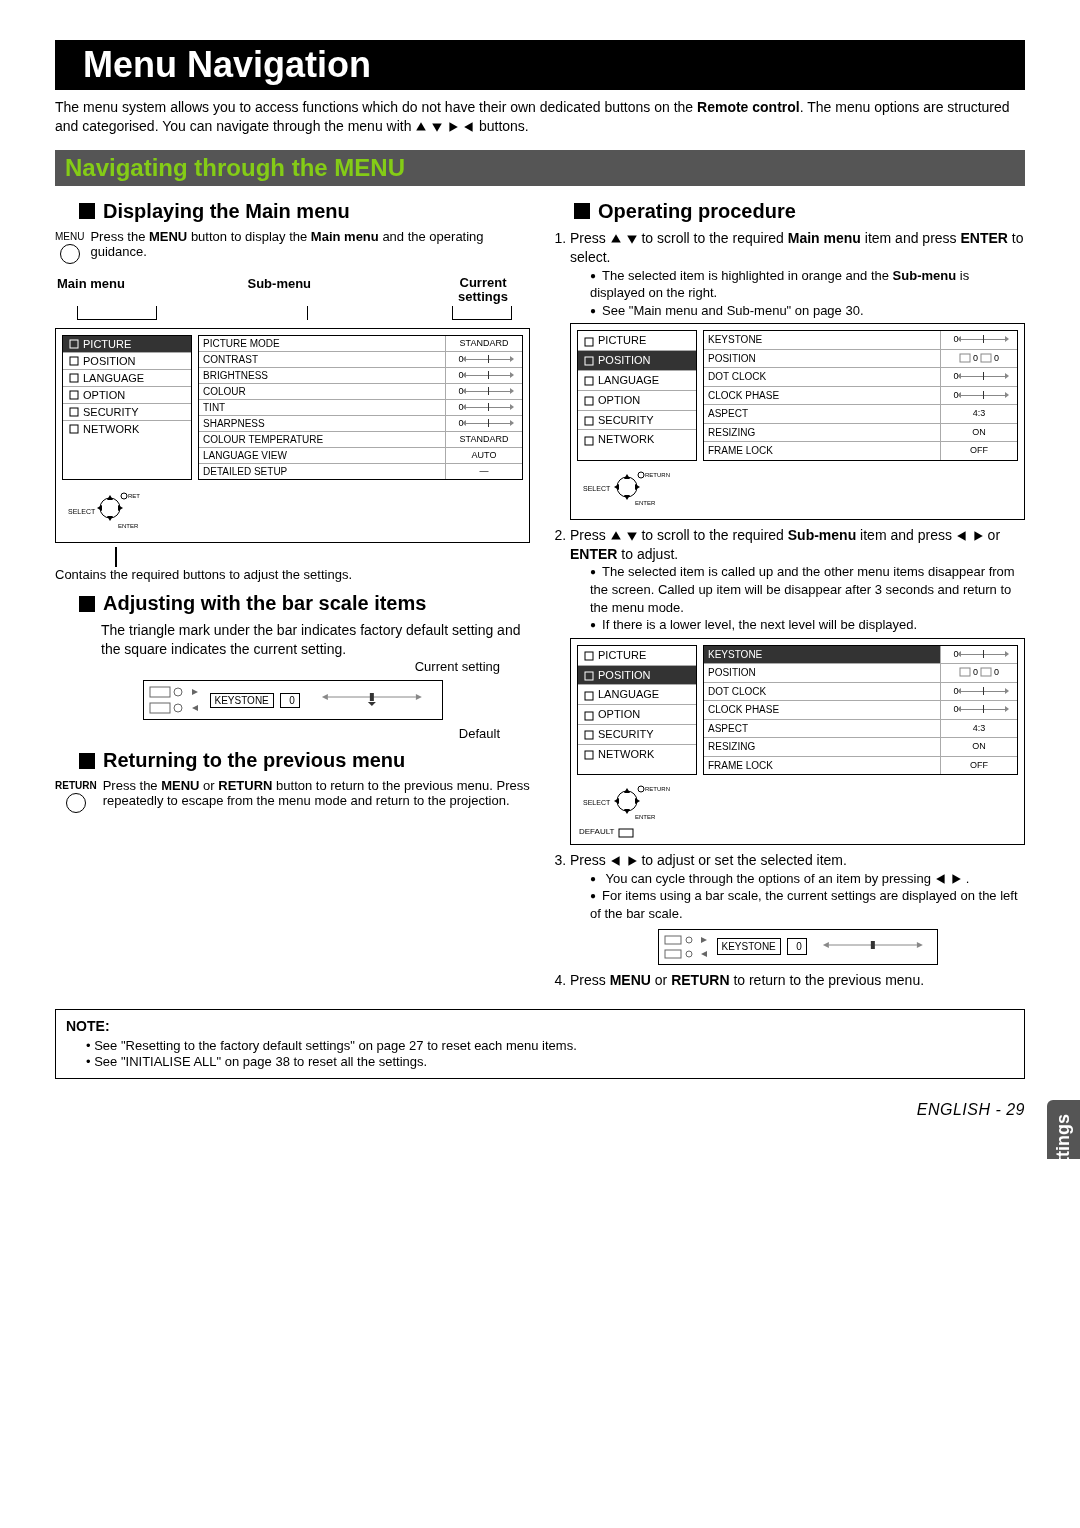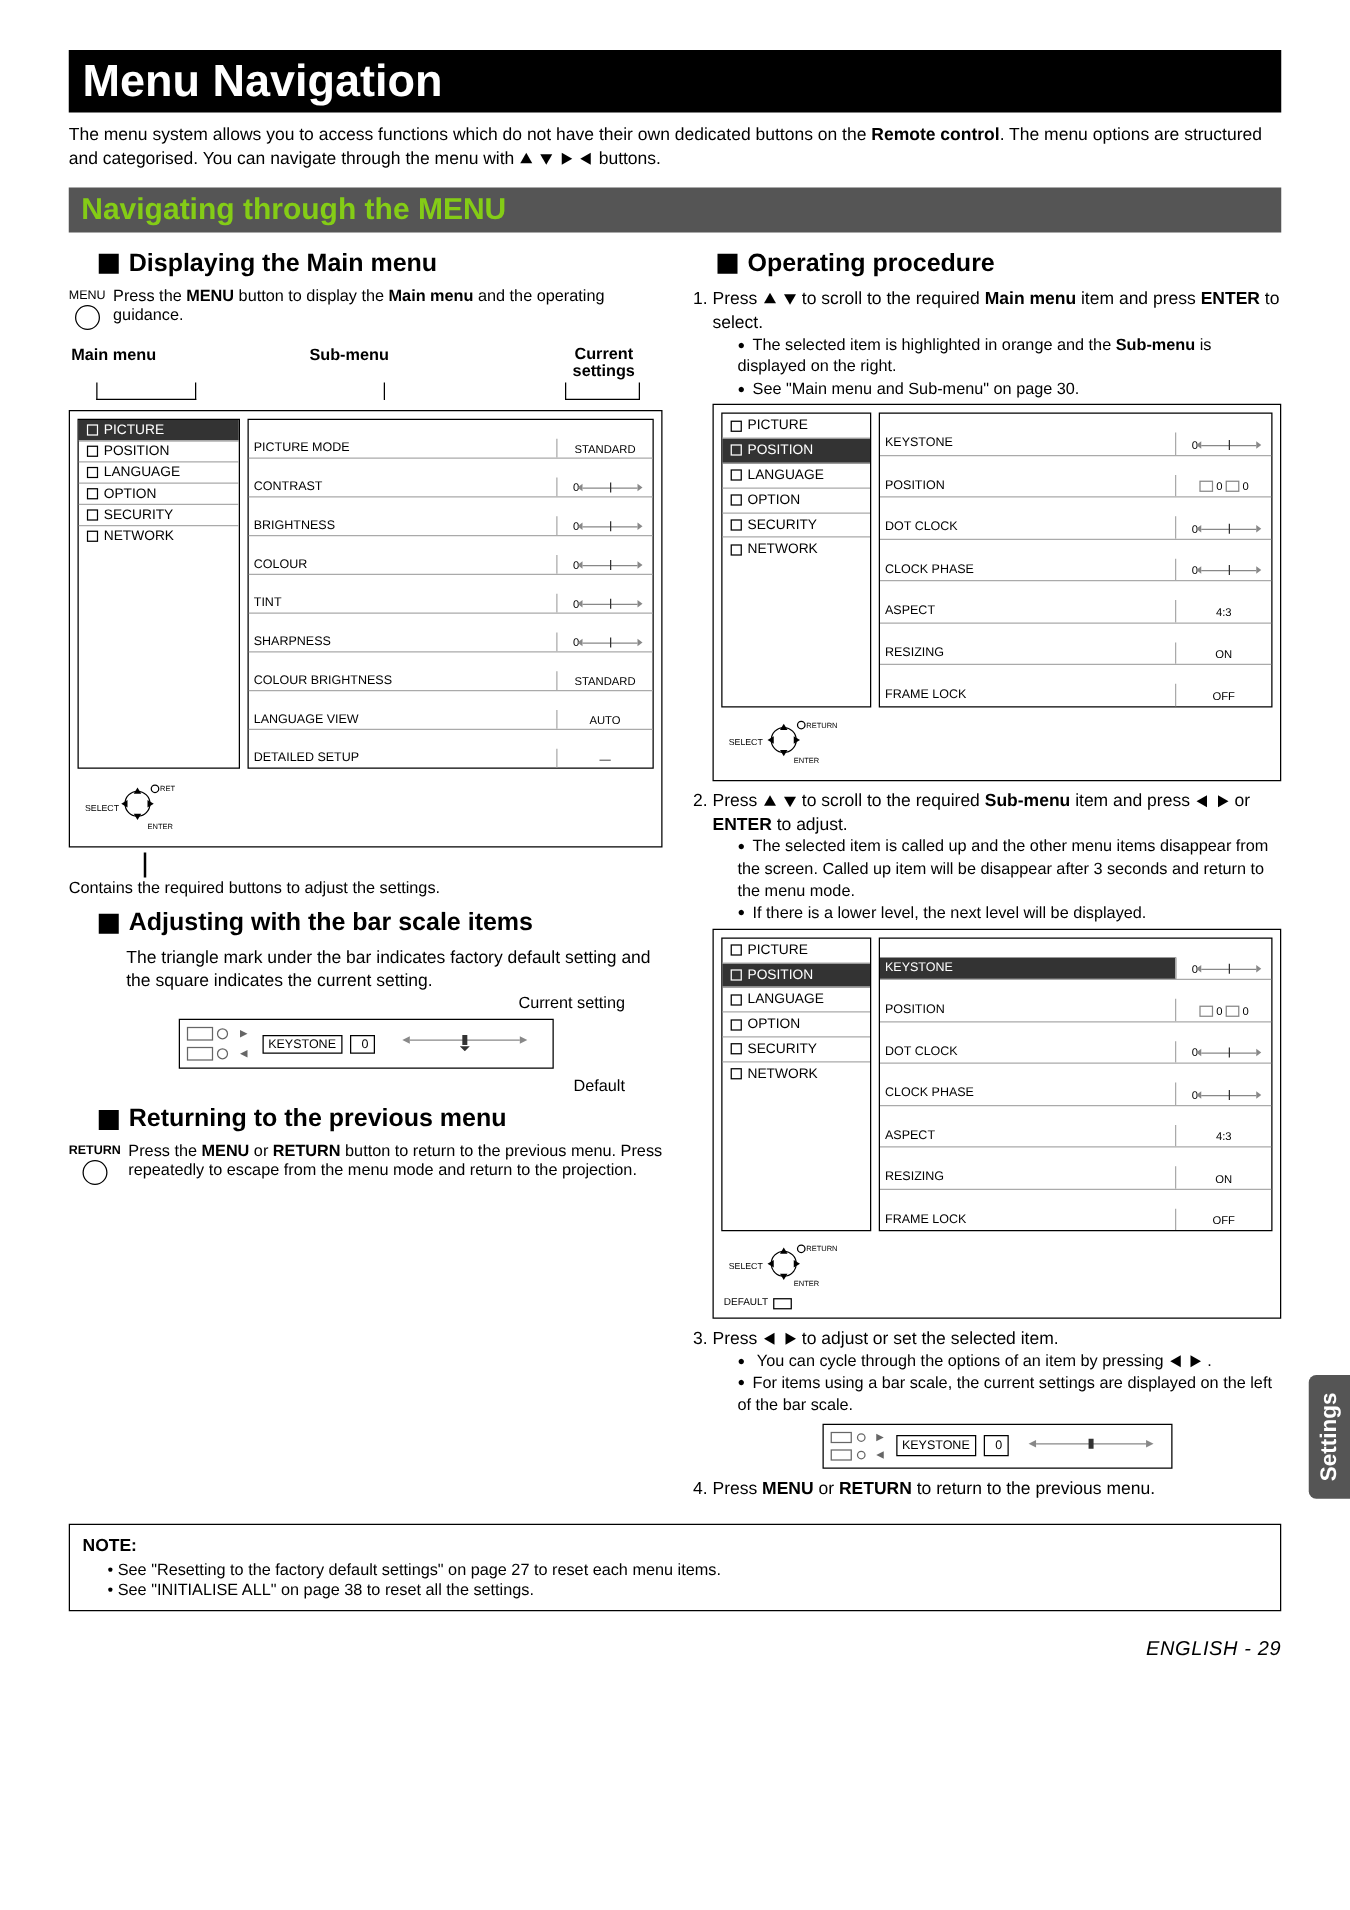--- a/index.html
+++ b/index.html
@@ -1,37 +1,37 @@
 <!DOCTYPE html>
 <html><head>
 <meta charset="utf-8">
 <style>
   * { box-sizing: border-box; margin: 0; padding: 0; }
   body { font-family: Arial, Helvetica, sans-serif; font-size: 13px; color: #000; width: 1080px; background: #fff; }
   .page { padding: 40px 55px 40px 55px; position: relative; }
   .side-tab { position: absolute; right: 0; top: 1100px; background: #555; color: #fff; writing-mode: vertical-rl; transform: rotate(180deg); padding: 14px 6px; font-size: 18px; font-weight: bold; border-radius: 0 6px 6px 0; }
-  h1.page-title { font-size: 36px; font-weight: bold; background: #000; color: #fff; padding: 4px 11px; margin-bottom: 8px; }
+  h1.page-title { font-size: 36px; font-weight: bold; background: #000; color: #fff; padding: 4px 28px; margin-bottom: 8px; }
   .intro { font-size: 14px; line-height: 1.35; margin-bottom: 14px; }
   .intro b { font-weight: bold; }
   .arrows-inline svg, .inline-arrow svg { vertical-align: -2px; }
   h2.section-bar { font-size: 24px; font-weight: bold; background: #555; color: #84cc16; padding: 4px 10px; margin-bottom: 8px; }
   .twocol { display: flex; gap: 20px; }
   .col { flex: 1; }
   .sub-heading { display: flex; align-items: center; gap: 8px; font-size: 20px; font-weight: bold; margin: 6px 0 6px 24px; }
   .sq { width: 16px; height: 16px; background: #000; flex: 0 0 16px; }
   .body-text { font-size: 14px; line-height: 1.35; margin-left: 46px; }
   .menu-figure { border: 1.5px solid #000; padding: 6px; margin: 4px 0 6px 0; font-size: 11px; }
   .menu-figure .row-flex { display: flex; gap: 6px; }
   .menu-col { border: 1.2px solid #000; flex: 0 0 auto; }
   .menu-item { display: flex; align-items: center; gap: 4px; padding: 2px 6px; border-bottom: 1px solid #aaa; font-size: 11px; }
   .menu-item:last-child { border-bottom: none; }
   .menu-item.sel { background: #333; color: #fff; }
   .mi-icon { width: 10px; height: 10px; display: inline-block; }
   .sub-col { flex: 1; }
-  .sub-row { display: flex; align-items: flex-end; border-bottom: 1px solid #aaa; font-size: 10px; margin-top: 15px; }
+  .sub-row { display: flex; align-items: flex-start; border-bottom: 1px solid #aaa; font-size: 10px; }
   .sub-row:last-child { border-bottom: none; }
   .sub-row .name { flex: 1; padding: 2px 4px; border-right: 1px solid #aaa; }
   .sub-row .val { width: 76px; text-align: center; padding: 2px 2px; display: flex; justify-content: center; align-items: center; gap: 2px; font-size: 9px; }
   .bar-slider { display: inline-block; width: 44px; height: 6px; position: relative; }
   .bar-slider::before { content:''; position:absolute; left:0; right:0; top:50%; height:1px; background:#888; }
   .bar-slider .tri-l { position:absolute; left:-4px; top:0; border-top:3px solid transparent; border-bottom:3px solid transparent; border-right:4px solid #888;}
   .bar-slider .tri-r { position:absolute; right:-4px; top:0; border-top:3px solid transparent; border-bottom:3px solid transparent; border-left:4px solid #888;}
   .bar-slider .mark { position:absolute; left:50%; top:-1px; width:1px; height:8px; background:#333;}
   .guidance-block { margin: 6px 0 6px 6px; display:flex; align-items:flex-start; gap:6px; }
   .ctrl-pad { font-size: 9px; line-height:1; }
@@ -225,21 +225,21 @@
                 <div class="val">
                   <span>0</span>
                   <span class="bar-slider">
                     <span class="tri-l"></span>
                     <span class="tri-r"></span>
                     <span class="mark"></span>
                   </span>
                 </div>
               </div>
               <div class="sub-row">
-                <div class="name" style="">COLOUR BRIGHTNESS</div>
+                <div class="name" style="">COLOUR TEMPERATURE</div>
                 <div class="val">STANDARD</div>
               </div>
               <div class="sub-row">
                 <div class="name" style="">LANGUAGE VIEW</div>
                 <div class="val">AUTO</div>
               </div>
               <div class="sub-row">
                 <div class="name" style="">DETAILED SETUP</div>
                 <div class="val">—</div>
               </div>

